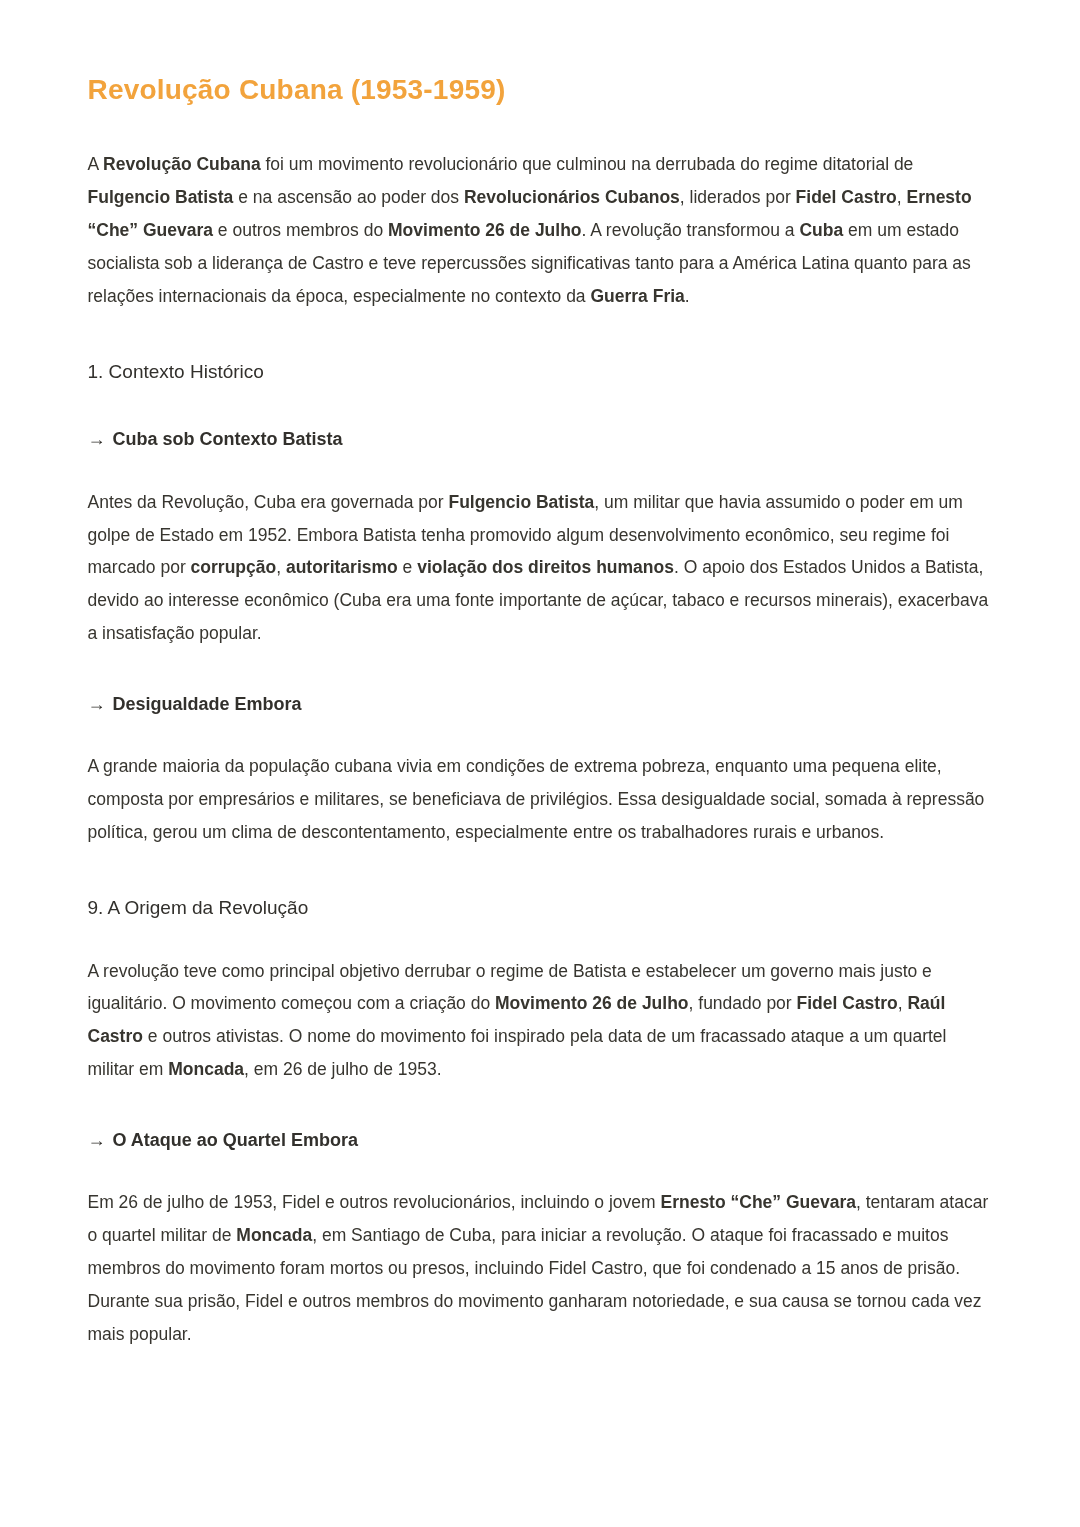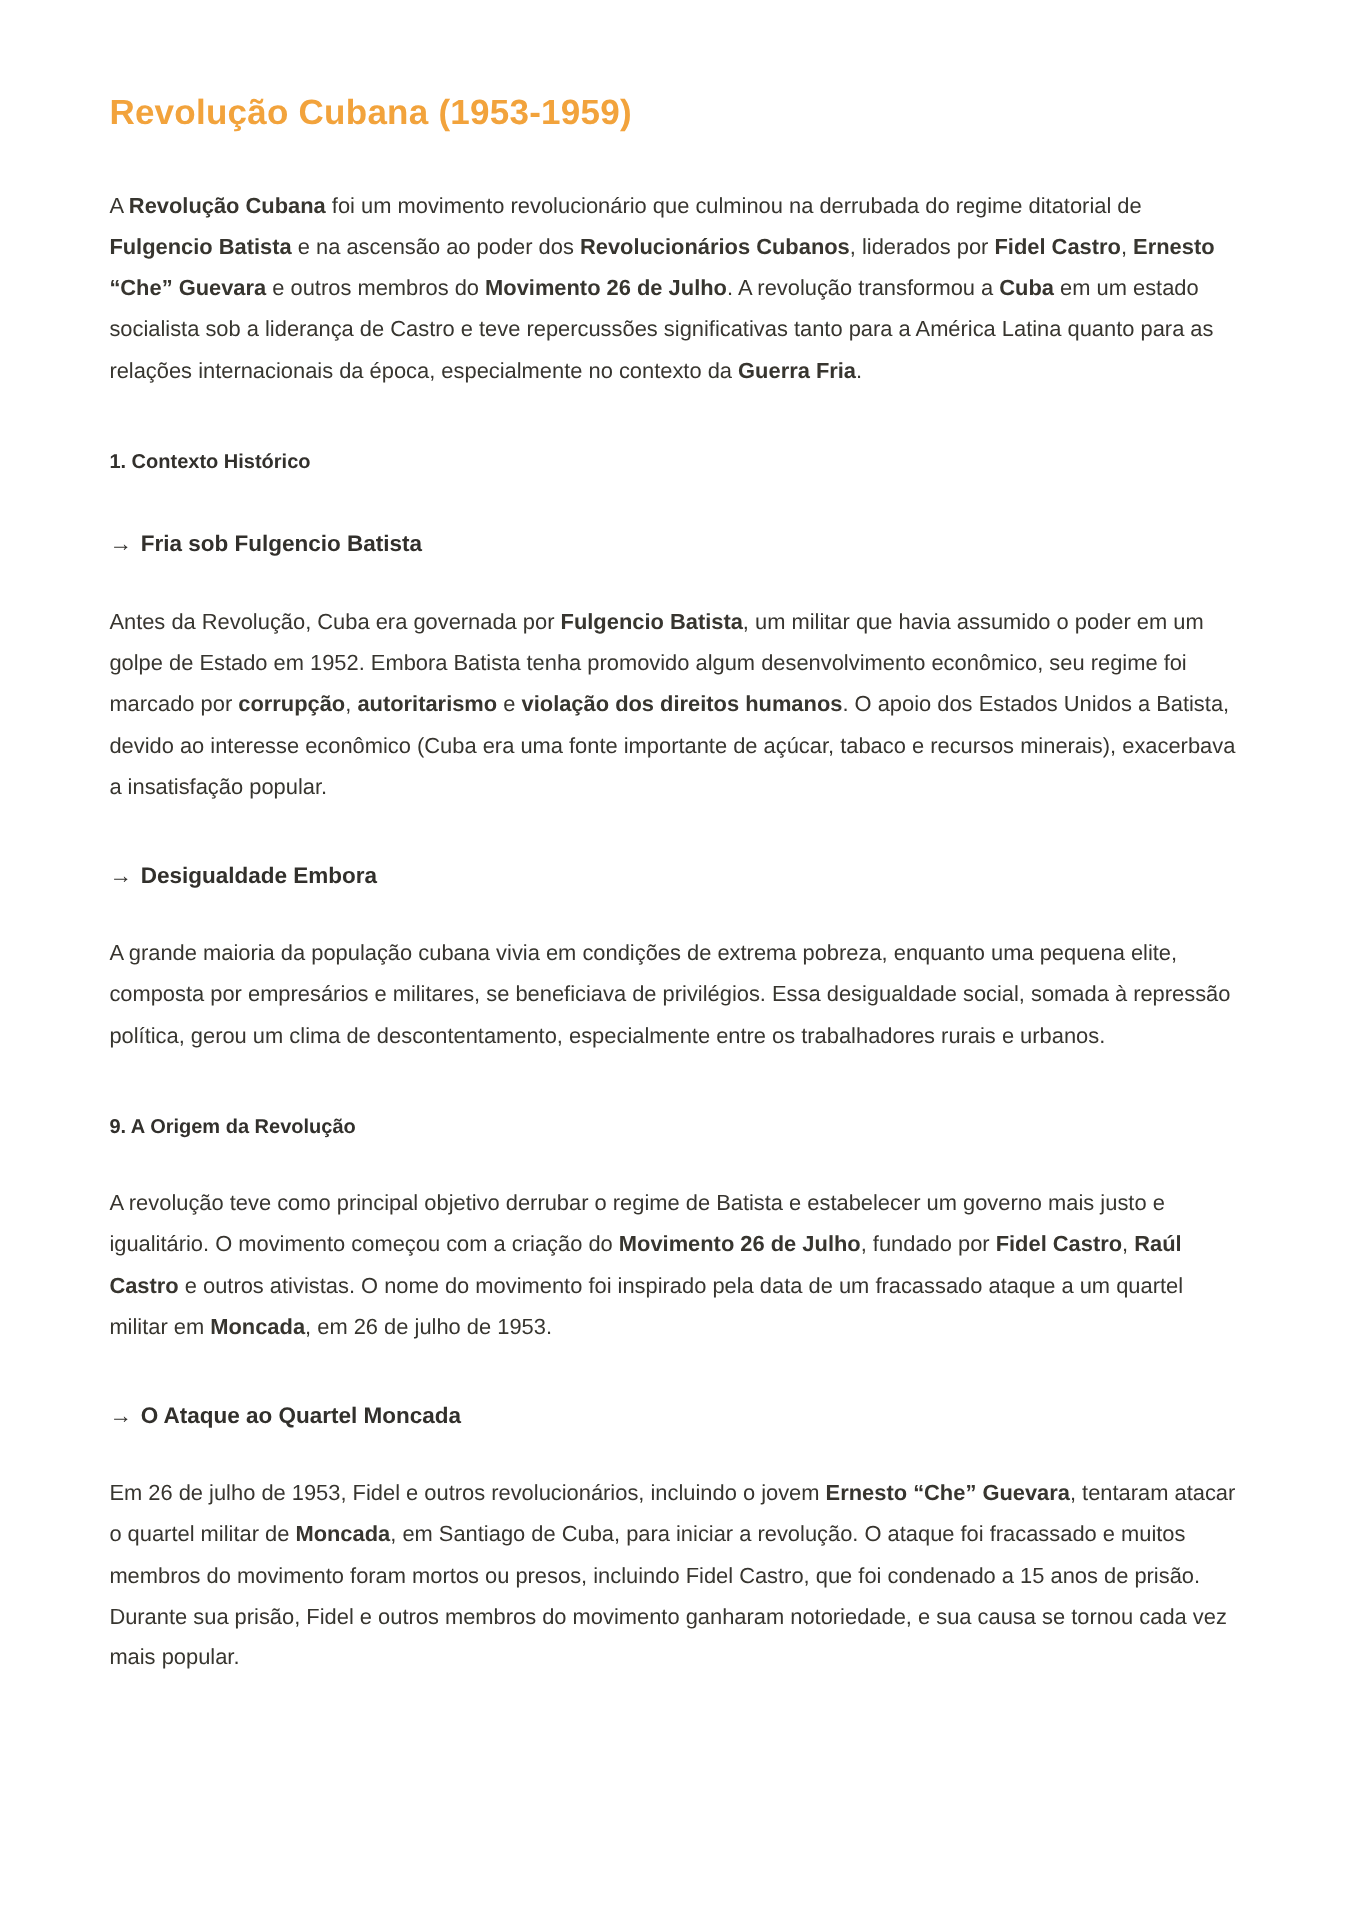--- a/index.html
+++ b/index.html
@@ -30,23 +30,23 @@
   .para {
     font-size: 17.5px;
     line-height: 1.88;
     margin: 33px 0 0 0;
     color: #37352F;
   }
   .para .bold {
     font-weight: 700;
   }
   .h2 {
-    font-size: 16px;
+    font-size: 19px;
     line-height: 1.4;
-    font-weight: 700;
+    font-weight: 400;
     margin: 46px 0 0 0;
     color: #32302C;
   }
   .h3 {
     font-size: 18px;
     line-height: 1.4;
     font-weight: 700;
     margin: 42px 0 0 0;
     color: #32302C;
   }
@@ -56,22 +56,22 @@
   }
 </style>
 </head>
 <body style="color: rgb(55, 53, 47); background: rgb(255, 255, 255);">
 
 <div class="page">
   <h1 class="doc-title" style="color: rgb(242, 163, 60);">Revolução Cubana (1953-1959)</h1>
   <div id="blocks">
       <p class="para"><span>A </span><span class="bold">Revolução Cubana</span><span> foi um movimento revolucionário que culminou na derrubada do regime ditatorial de </span><span class="bold">Fulgencio Batista</span><span> e na ascensão ao poder dos </span><span class="bold">Revolucionários Cubanos</span><span>, liderados por </span><span class="bold">Fidel Castro</span><span>, </span><span class="bold">Ernesto “Che” Guevara</span><span> e outros membros do </span><span class="bold">Movimento 26 de Julho</span><span>. A revolução transformou a </span><span class="bold">Cuba</span><span> em um estado socialista sob a liderança de Castro e teve repercussões significativas tanto para a América Latina quanto para as relações internacionais da época, especialmente no contexto da </span><span class="bold">Guerra Fria</span><span>.</span></p>
       <h2 class="h2">1. Contexto Histórico</h2>
-      <h3 class="h3"><span class="arrow">→ </span><span>Fria sob Fulgencio Batista</span></h3>
+      <h3 class="h3"><span class="arrow">→ </span><span>Cuba sob Contexto Batista</span></h3>
       <p class="para"><span>Antes da Revolução, Cuba era governada por </span><span class="bold">Fulgencio Batista</span><span>, um militar que havia assumido o poder em um golpe de Estado em 1952. Embora Batista tenha promovido algum desenvolvimento econômico, seu regime foi marcado por </span><span class="bold">corrupção</span><span>, </span><span class="bold">autoritarismo</span><span> e </span><span class="bold">violação dos direitos humanos</span><span>. O apoio dos Estados Unidos a Batista, devido ao interesse econômico (Cuba era uma fonte importante de açúcar, tabaco e recursos minerais), exacerbava a insatisfação popular.</span></p>
       <h3 class="h3"><span class="arrow">→ </span><span>Desigualdade Embora</span></h3>
       <p class="para"><span>A grande maioria da população cubana vivia em condições de extrema pobreza, enquanto uma pequena elite, composta por empresários e militares, se beneficiava de privilégios. Essa desigualdade social, somada à repressão política, gerou um clima de descontentamento, especialmente entre os trabalhadores rurais e urbanos.</span></p>
       <h2 class="h2">9. A Origem da Revolução</h2>
       <p class="para"><span>A revolução teve como principal objetivo derrubar o regime de Batista e estabelecer um governo mais justo e igualitário. O movimento começou com a criação do </span><span class="bold">Movimento 26 de Julho</span><span>, fundado por </span><span class="bold">Fidel Castro</span><span>, </span><span class="bold">Raúl Castro</span><span> e outros ativistas. O nome do movimento foi inspirado pela data de um fracassado ataque a um quartel militar em </span><span class="bold">Moncada</span><span>, em 26 de julho de 1953.</span></p>
-      <h3 class="h3"><span class="arrow">→ </span><span>O Ataque ao Quartel Moncada</span></h3>
+      <h3 class="h3"><span class="arrow">→ </span><span>O Ataque ao Quartel Embora</span></h3>
       <p class="para"><span>Em 26 de julho de 1953, Fidel e outros revolucionários, incluindo o jovem </span><span class="bold">Ernesto “Che” Guevara</span><span>, tentaram atacar o quartel militar de </span><span class="bold">Moncada</span><span>, em Santiago de Cuba, para iniciar a revolução. O ataque foi fracassado e muitos membros do movimento foram mortos ou presos, incluindo Fidel Castro, que foi condenado a 15 anos de prisão. Durante sua prisão, Fidel e outros membros do movimento ganharam notoriedade, e sua causa se tornou cada vez mais popular.</span></p>
     </div>
 </div>
 
 </body></html>

